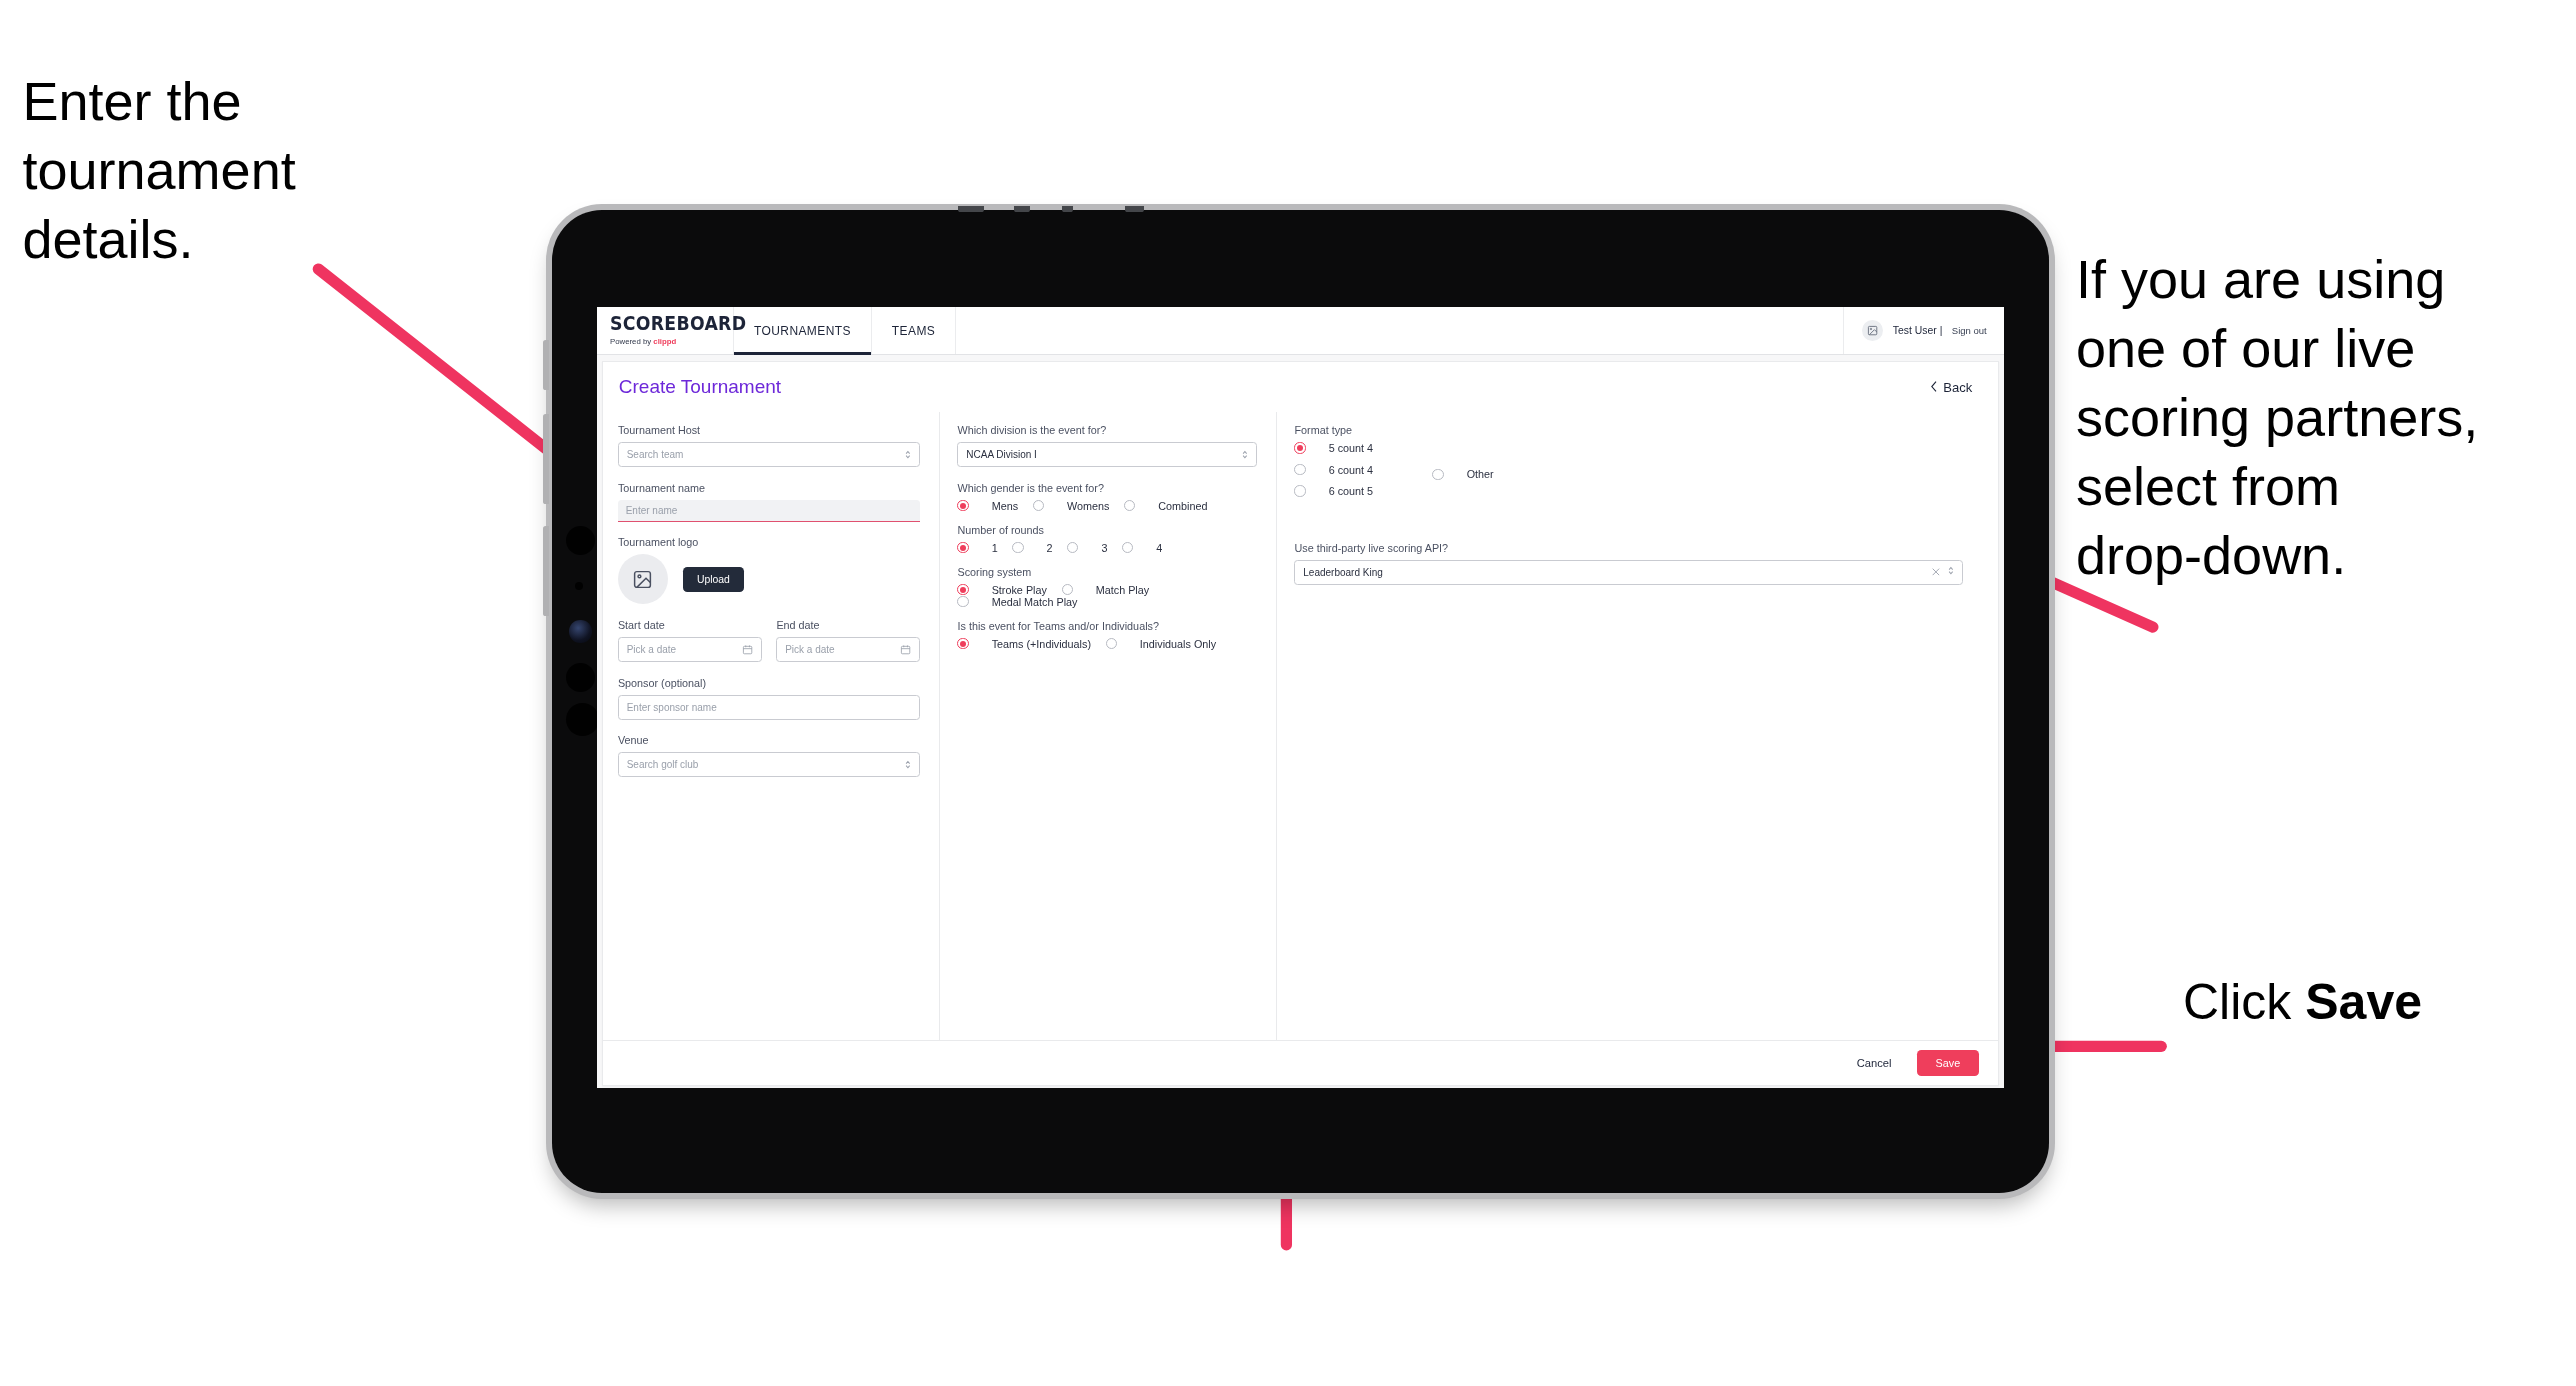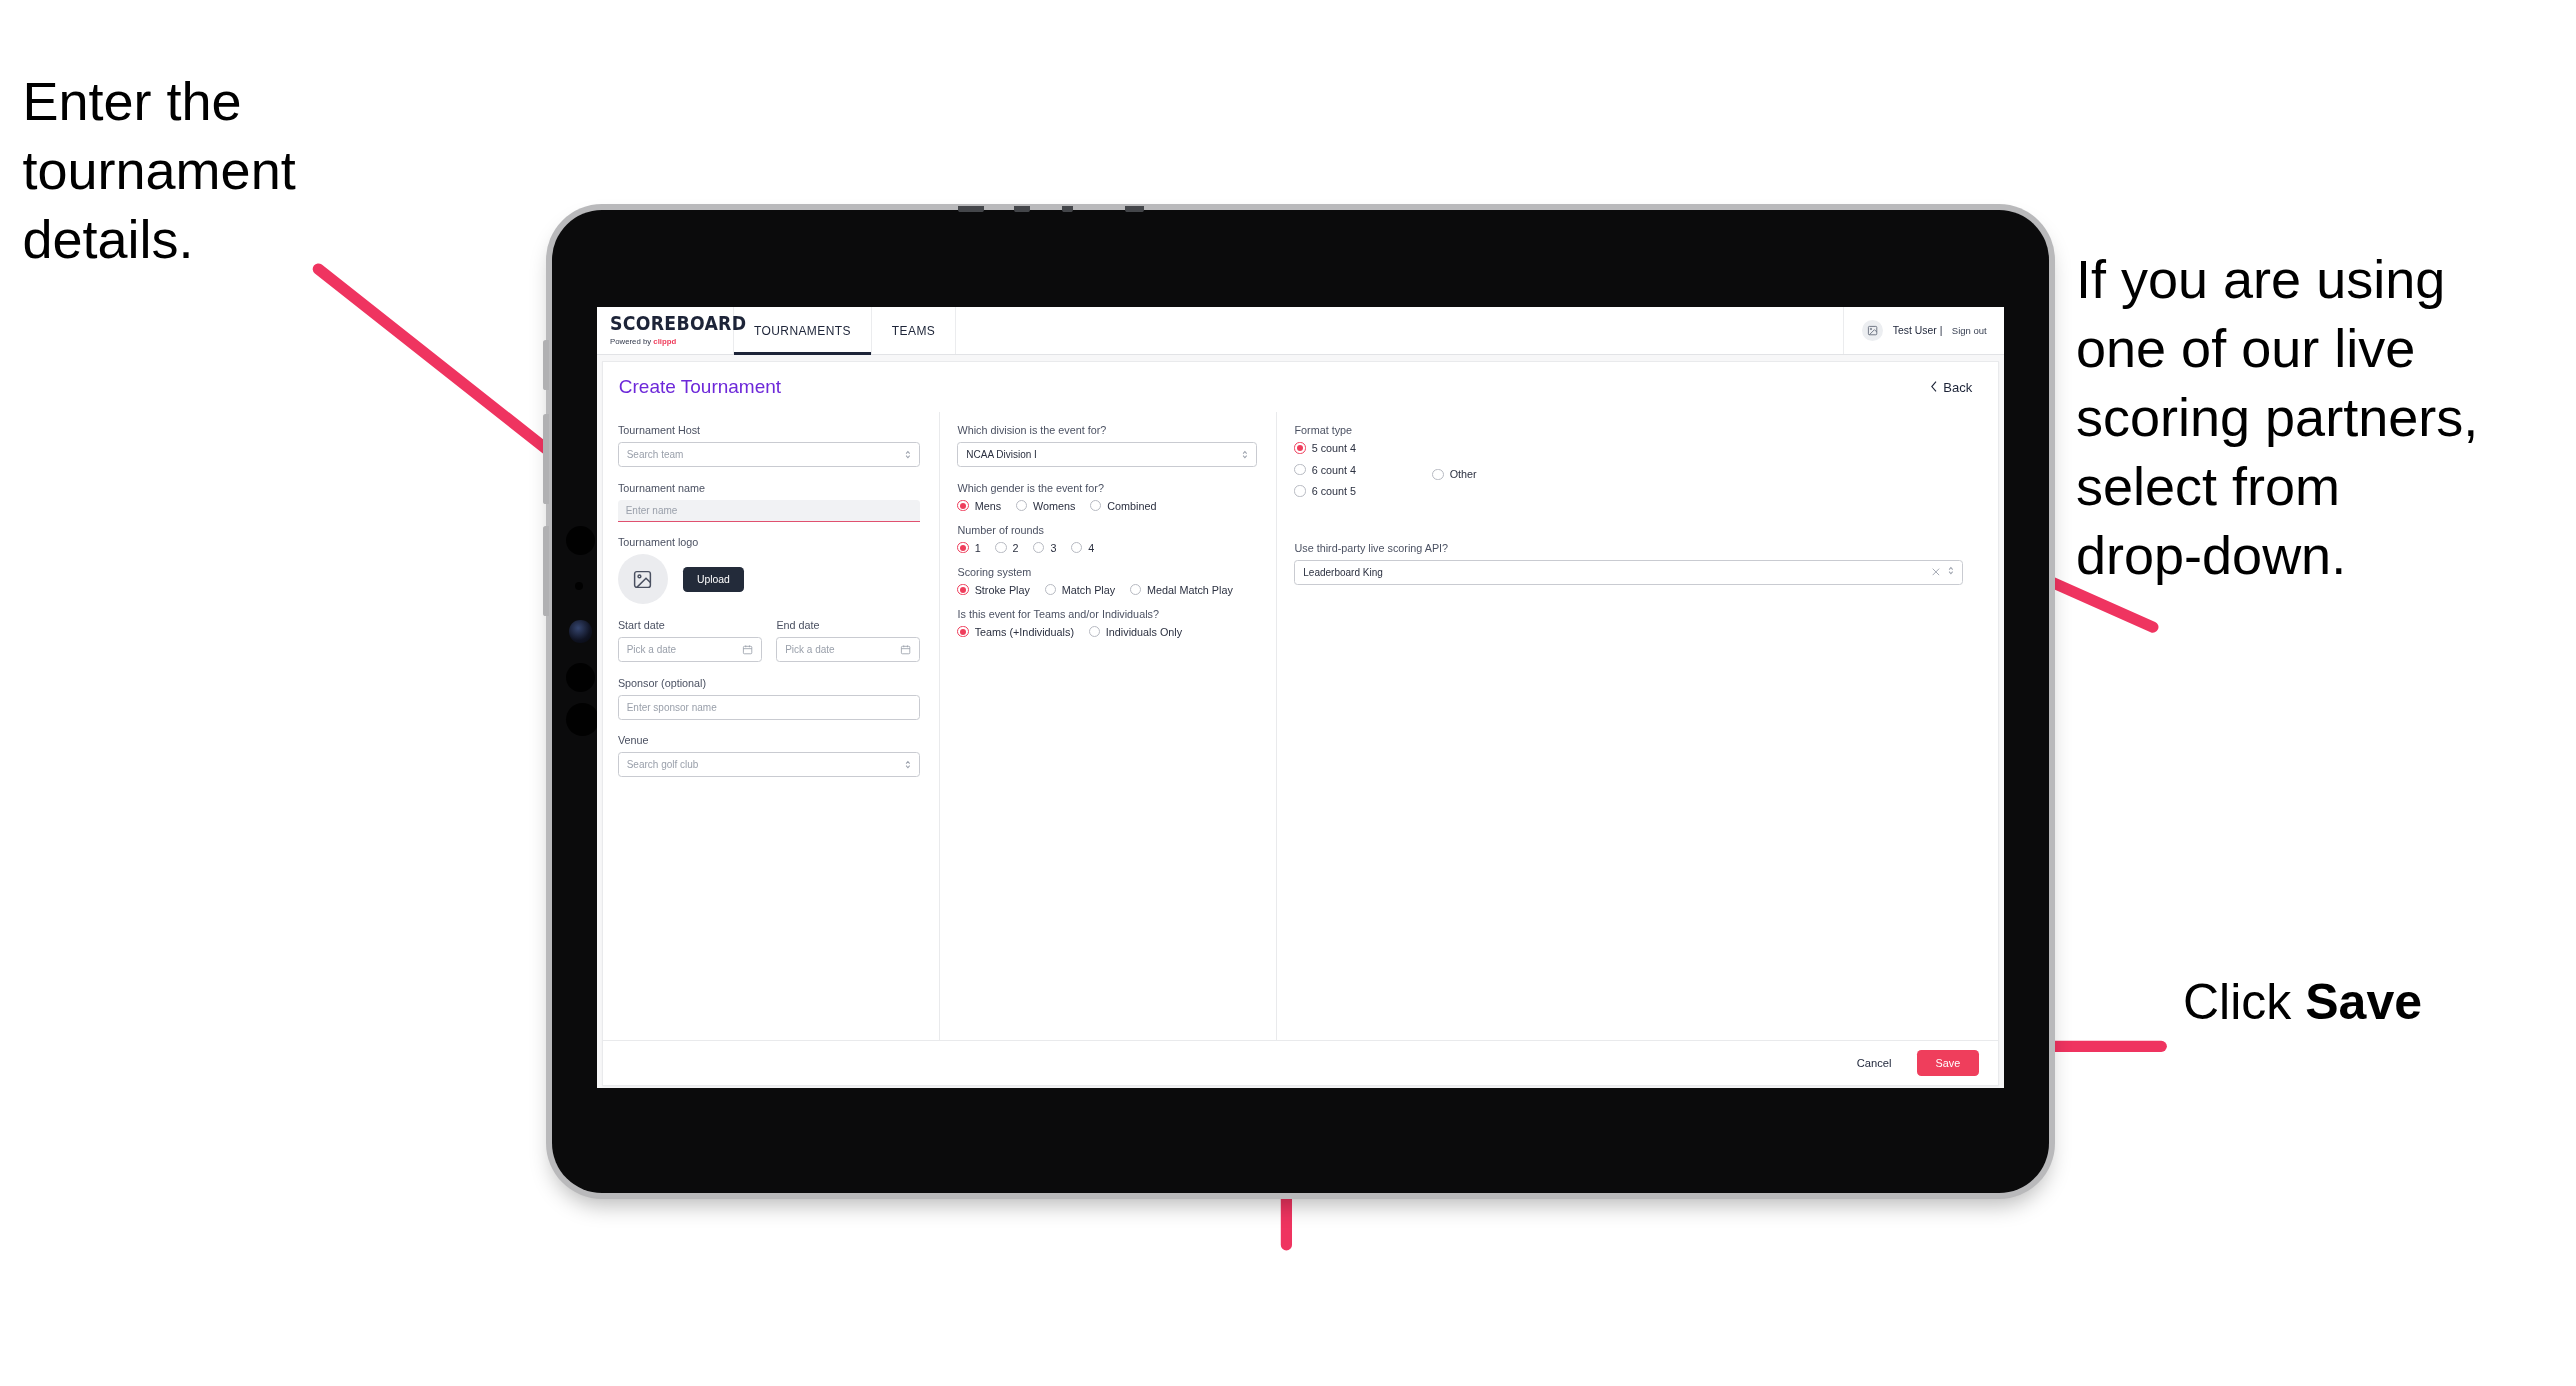--- a/index.html
+++ b/index.html
@@ -170,21 +170,21 @@
     background: #232b3a; color: #fff; font-size: 10.4px;
     padding: 7px 14px; border-radius: 4.3px; cursor: pointer;
   }
 
   #dates-row { display: flex; gap: 14.7px; }
   #dates-row > div { flex: 1; }
 
   
   .radio-group { display: flex; align-items: center; flex-wrap: wrap; }
   .radio-item {
-    display: flex; align-items: center; gap: 6px;
+    display: flex; align-items: center; gap: 23px;
     margin-right: 14.7px; cursor: pointer; font-size: 10.8px; color: #2b3040;
   }
   .radio {
     width: 11.2px; height: 11.2px; border-radius: 50%;
     border: 1.2px solid #b7bac2; background: #fff;
     display: flex; align-items: center; justify-content: center;
     flex: 0 0 auto;
   }
   .radio.on { border-color: #ef3e5c; }
   .radio.on::after {

